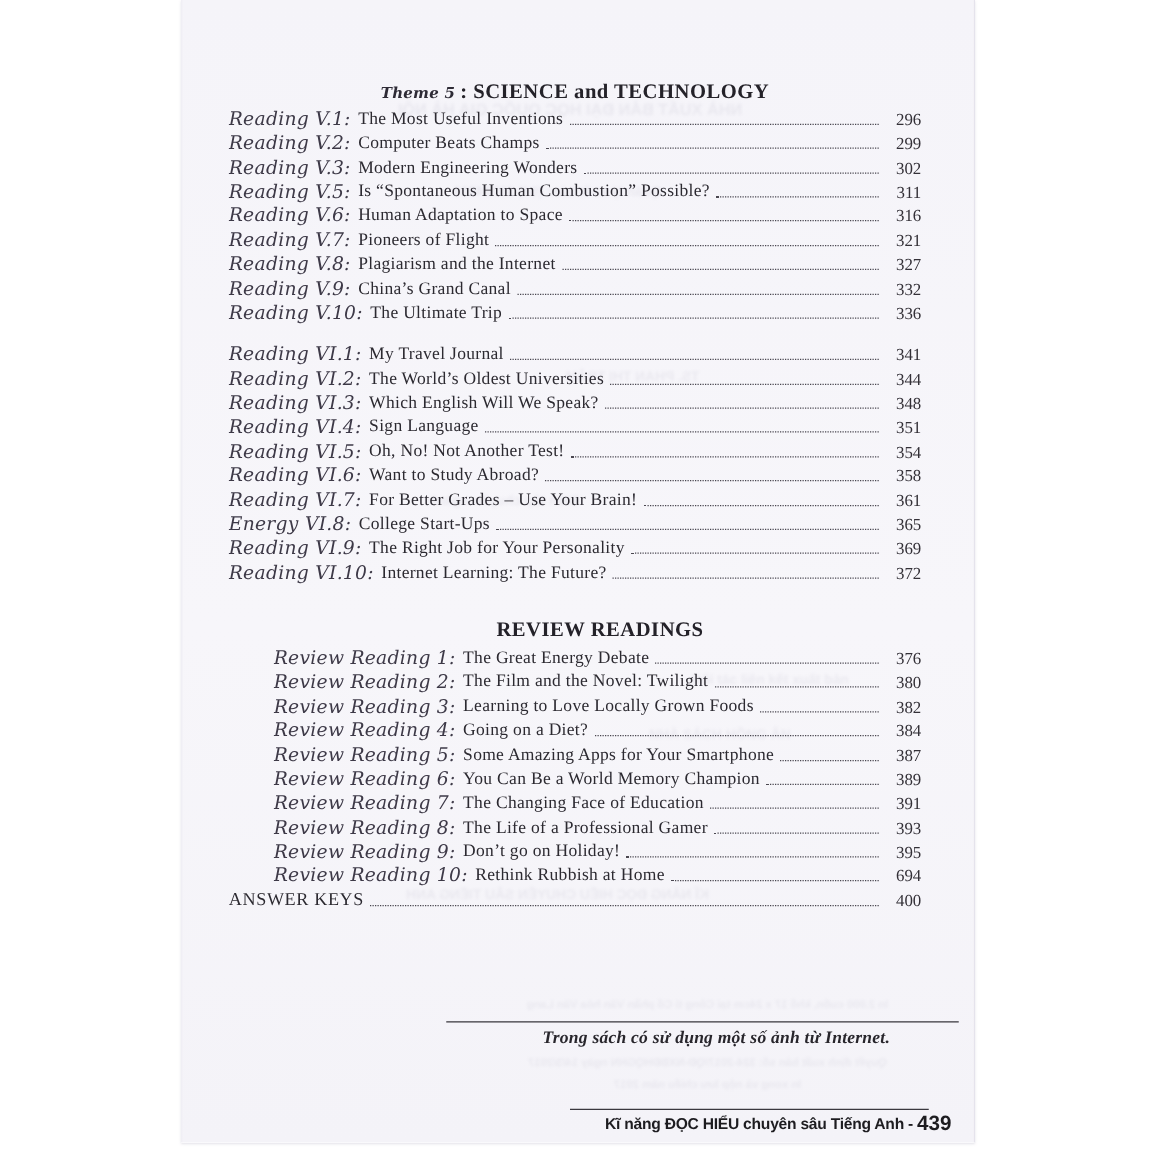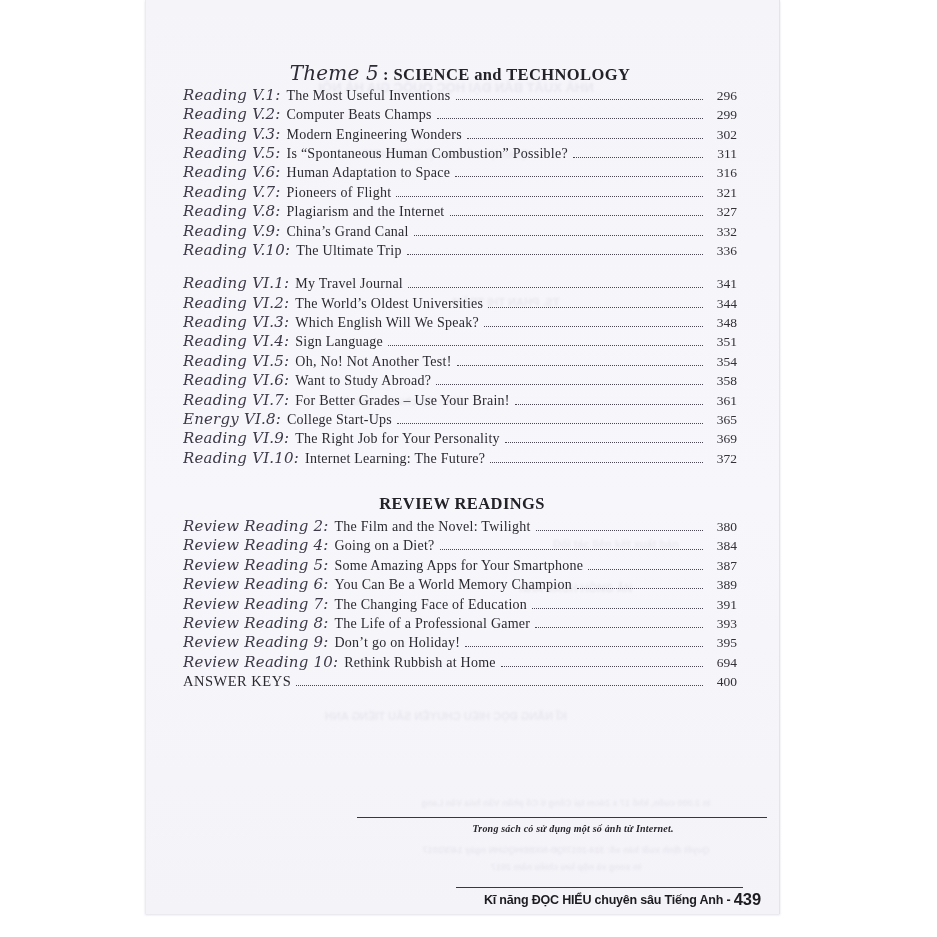--- a/index.html
+++ b/index.html
@@ -6,38 +6,38 @@
   .canvas{position:relative;width:937px;height:937px;background:#ffffff;overflow:hidden;
           font-family:"Liberation Serif","DejaVu Serif",serif;}
   .page{position:absolute;left:145px;top:0;width:633px;height:914px;
         background:linear-gradient(180deg,#f5f4f9 0%,#f7f6fa 55%,#f4f3f8 100%);
         border-left:1px solid #eceaf2;border-right:1px solid #e5e3ec;
         box-shadow:0 1px 2px rgba(190,188,205,.45);}
   
   .content{position:absolute;left:37px;top:62px;width:554px;}
   .toc-section{margin:0;}
   .sec2{margin-top:14px;}
-  .sec3{margin-top:24.5px;}
+  .sec3{margin-top:24.5px;margin-left:36px;}
   .heading{height:22px;line-height:22px;text-align:center;margin-bottom:2.5px;
            font-weight:bold;font-size:16.5px;color:#242229;letter-spacing:.4px;}
-  .heading .script{font-family:"DejaVu Serif",serif;font-style:italic;font-weight:normal;
-                   font-size:20px;letter-spacing:.2px;color:#2e2b36;}
+  .heading .script{font-family:"DejaVu Serif",serif;font-style:italic;font-weight:bold;
+                   font-size:12px;letter-spacing:.2px;color:#2e2b36;}
   .heading .rest{margin-left:4px;}
   .row{display:flex;align-items:flex-end;height:19.38px;overflow:hidden;}
   .row .label{font-family:"DejaVu Serif",serif;font-style:italic;font-size:15px;
               color:#3d3947;letter-spacing:.2px;white-space:pre;padding-bottom:2px;}
   .row .title{font-weight:normal;font-size:14px;color:#2c2a31;letter-spacing:.25px;
               white-space:pre;margin-left:6px;padding-bottom:2px;}
   .row .leader{flex:1;border-bottom:1.8px dotted #4a4750;margin:0 4px 6px 5px;min-width:12px;}
   .row .pageno{min-width:30px;text-align:right;font-size:13.5px;color:#333037;padding-bottom:2px;}
   .row.ak .title{margin-left:0;font-size:14.5px;letter-spacing:.5px;text-align:center;}
   
   .note-rule{position:absolute;left:211px;top:817px;width:410px;border-top:1.6px solid #39373d;}
   .note-text{position:absolute;left:247px;top:823px;width:360px;text-align:center;
-             font-style:italic;font-weight:bold;font-size:10px;color:#28262c;letter-spacing:.2px;}
+             font-style:italic;font-weight:bold;font-size:14px;color:#28262c;letter-spacing:.2px;}
   
   .footer-rule{position:absolute;left:310px;top:887px;width:287px;border-top:1.6px solid #3a383e;}
   .footer-text{position:absolute;left:338px;top:890px;width:270px;text-align:center;
                font-family:"Liberation Sans","DejaVu Sans",sans-serif;font-weight:bold;
                font-size:12.5px;color:#1d1c20;letter-spacing:-.2px;white-space:nowrap;}
   .footer-text .pg{font-size:16.5px;letter-spacing:0;vertical-align:-1px;}
   
   .ghost{position:absolute;white-space:nowrap;color:#9a97ad;opacity:.13;filter:blur(1.2px);
          font-weight:bold;font-family:"Liberation Sans",sans-serif;transform:translateX(-50%);}
   .ghost.mir{transform:translateX(-50%) scaleX(-1);}
@@ -175,24 +175,36 @@
           <div class="row">
             <span class="label">Reading VI.10:</span>
             <span class="title">Internet Learning: The Future?</span>
             <span class="leader"></span>
             <span class="pageno">372</span>
           </div>
         </div>
         <div class="toc-section sec3">
           <div class="heading"><span class="rest">REVIEW READINGS</span></div>
           <div class="row">
+            <span class="label">Review Reading 1:</span>
+            <span class="title">The Great Energy Debate</span>
+            <span class="leader"></span>
+            <span class="pageno">376</span>
+          </div>
+          <div class="row">
             <span class="label">Review Reading 2:</span>
             <span class="title">The Film and the Novel: Twilight</span>
             <span class="leader"></span>
             <span class="pageno">380</span>
+          </div>
+          <div class="row">
+            <span class="label">Review Reading 3:</span>
+            <span class="title">Learning to Love Locally Grown Foods</span>
+            <span class="leader"></span>
+            <span class="pageno">382</span>
           </div>
           <div class="row">
             <span class="label">Review Reading 4:</span>
             <span class="title">Going on a Diet?</span>
             <span class="leader"></span>
             <span class="pageno">384</span>
           </div>
           <div class="row">
             <span class="label">Review Reading 5:</span>
             <span class="title">Some Amazing Apps for Your Smartphone</span>

